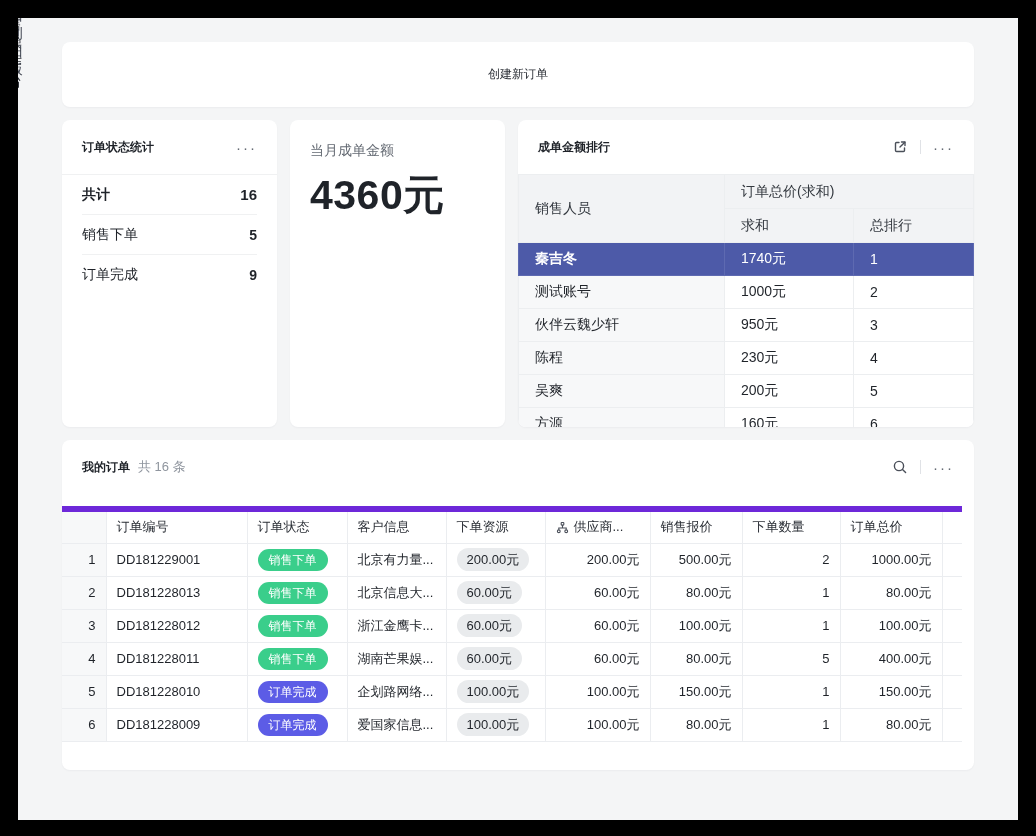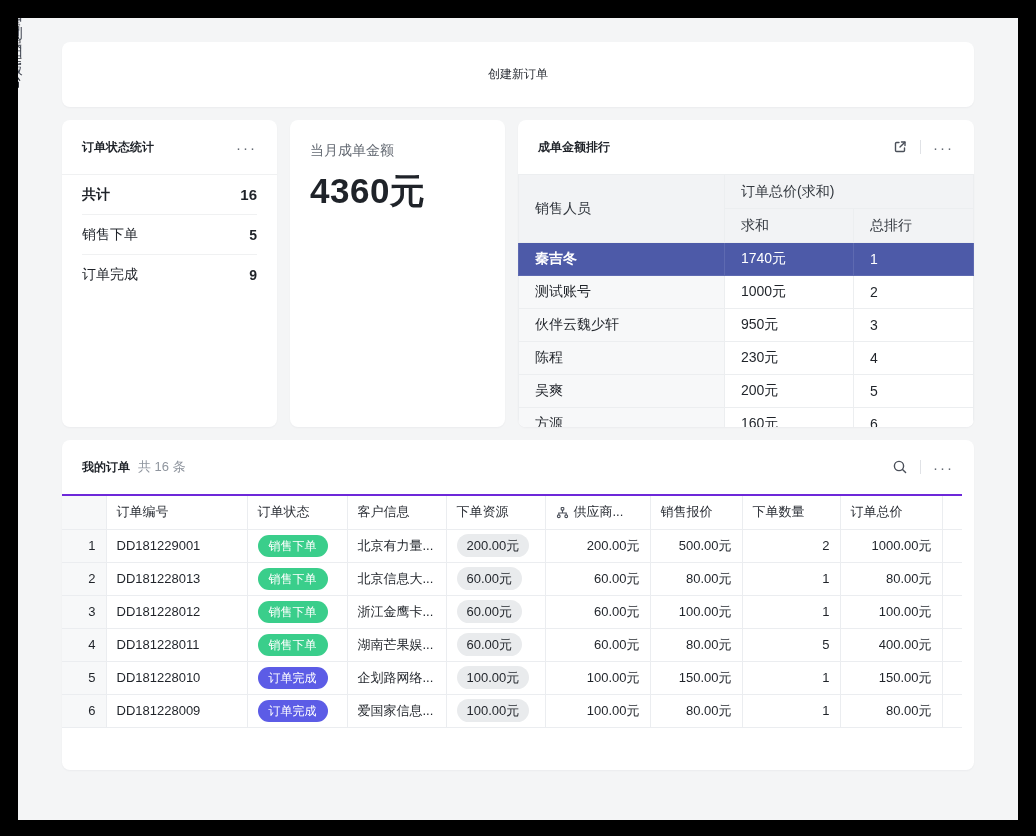--- a/index.html
+++ b/index.html
@@ -35,41 +35,41 @@
   .status-rows { padding:0 20px; }
   .status-row { height:40px; display:flex; align-items:center; justify-content:space-between; font-size:14px; color:#1f2329; border-bottom:1px solid #f0f1f2; }
   .status-row:last-child { border-bottom:none; }
   .status-row .v { font-weight:600; }
   .status-row.bold { font-weight:bold; }
   .status-row.bold .v { font-size:15px; font-weight:bold; }
 
   
   .amount-inner { padding:22px 20px; }
   .amount-label { font-size:14px; color:#646a73; }
-  .amount-value { margin-top:8px; font-size:35px; font-weight:bold; color:#1f2329; letter-spacing:.5px; }
+  .amount-value { margin-top:8px; font-size:41px; font-weight:bold; color:#1f2329; letter-spacing:.5px; }
 
   
   table.rank { width:100%; border-collapse:collapse; table-layout:fixed; font-size:14px; }
   table.rank th, table.rank td { border:1px solid #eceef0; padding:0 16px; font-weight:normal; text-align:left; color:#1f2329; }
   table.rank tr.hrow1 th, table.rank tr.hrow2 th { background:#f2f3f5; height:34px; color:#33383f; }
   table.rank td { height:33px; background:#fff; }
   table.rank td.name { background:#f7f8f9; }
   table.rank tr.highlight td { background:#4d5aa8; color:#fff; border-color:#5e6ab1; }
   table.rank tr.highlight td.name { background:#4d5aa8; font-weight:600; }
 
   
   .orders-card { margin-top:13px; height:330px; overflow:hidden; display:flex; flex-direction:column; }
   .orders-title-row { height:54px; flex:none; display:flex; align-items:center; padding:0 20px; }
   .orders-count { margin-left:8px; font-size:13px; color:#8f959e; }
   .filter-bar { height:44px; flex:none; display:flex; align-items:center; gap:12px; padding:0 20px; border-top:1px solid #f0f1f2; }
   .filter-label { font-size:13px; color:#1f2329; }
   .select { width:160px; height:30px; border:1px solid #dee0e3; border-radius:6px; background:#fff; display:flex; align-items:center; padding:0 10px; cursor:pointer; }
   .select .ph { flex:1; font-size:13px; color:#a8adb5; }
 
-  table.orders { width:900px; border-collapse:collapse; table-layout:fixed; font-size:13px; flex:none; border-top:2px solid #6d28d9; }
+  table.orders { width:900px; border-collapse:collapse; table-layout:fixed; font-size:13px; flex:none; border-top:6px solid #6d28d9;margin-top:12px; }
   table.orders th { height:34px; font-weight:normal; color:#2b2f36; text-align:left; padding:0 10px; border:1px solid #ebedf0; background:#fff; white-space:nowrap; overflow:hidden; }
   table.orders td { height:33px; color:#1f2329; padding:0 10px; border:1px solid #ebedf0; background:#fff; white-space:nowrap; overflow:hidden; }
   table.orders th:first-child, table.orders td:first-child { border-left:none; }
   table.orders th:last-child, table.orders td:last-child { border-right:none; }
   td.rownum { background:#f7f8f9 !important; color:#8f959e; text-align:right; padding-right:14px; }
   th.rownum-h { background:#f7f8f9 !important; }
   td.num { text-align:right; }
   .pill { display:inline-block; padding:3px 11px; border-radius:999px; color:#fff; font-size:12px; line-height:16px; }
   .pill.green { background:#3ace8b; }
   .pill.purple { background:#5c5ce6; }

